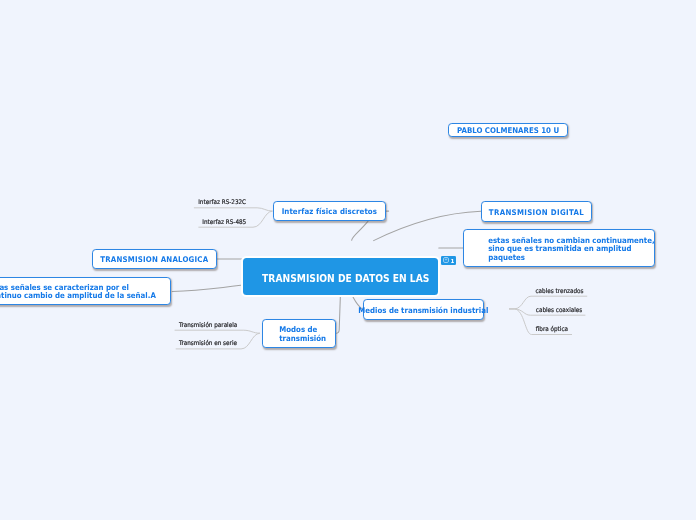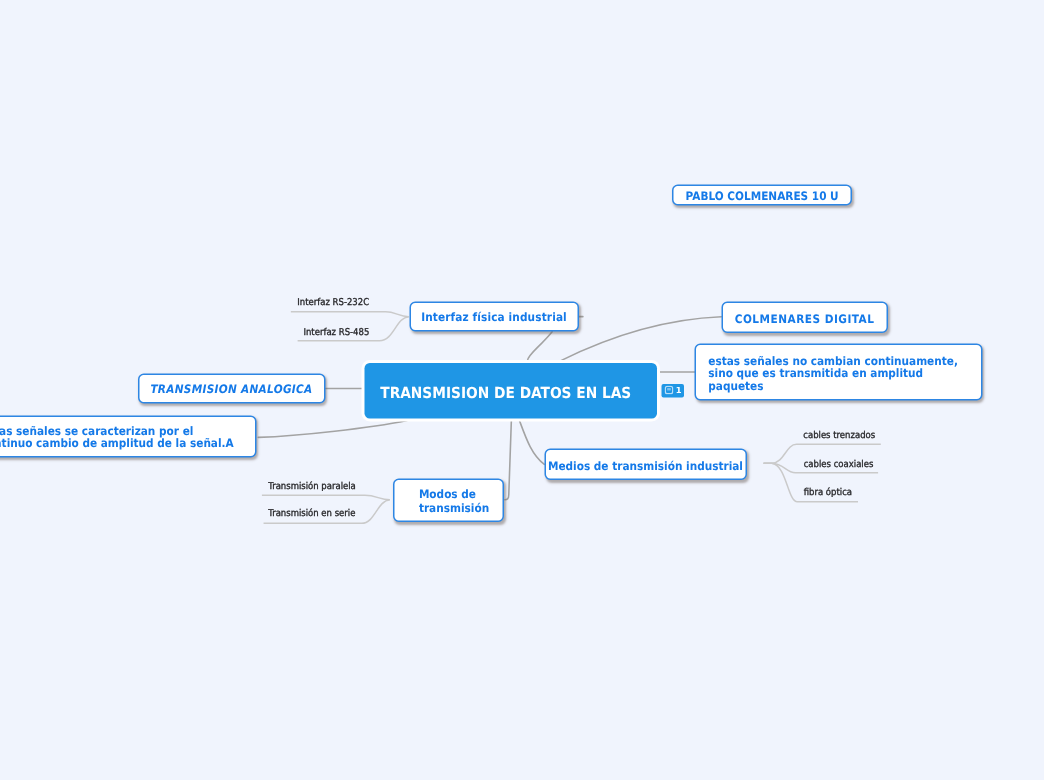--- a/index.html
+++ b/index.html
@@ -53,58 +53,58 @@
       <path d="M 272.5 211.1 C 266 211.1 263.5 207.8 257.2 207.8 L 193.9 207.8"></path>
       <path d="M 272.5 211.1 C 264 211.6 262.5 227.2 253.0 227.2 L 198.4 227.2"></path>
       <path d="M 509 308.9 L 514.5 308.9 C 523 308.5 524 296.2 531 296.2 L 587.2 296.2"></path>
       <path d="M 509 308.9 L 514.5 308.9 C 523 309.3 524 315.2 530.3 315.2 L 585.4 315.2"></path>
       <path d="M 509 308.9 L 514.5 308.9 C 524.5 310 525 334.5 531.6 334.5 L 572.0 334.5"></path>
       <path d="M 259.9 333.2 C 253 333.2 251 330.2 243.3 330.2 L 174.6 330.2"></path>
       <path d="M 259.9 333.2 C 251.5 333.7 250 348.9 241.1 348.9 L 175.7 348.9"></path>
     </g>
   </svg>
 
-  <div class="node root" style="left:243px;top:242px;width:195px;height:37px;padding:3.5px 0 0 10.5px;">
+  <div class="node root" style="left:243px;top:258px;width:195px;height:37px;padding:3.5px 0 0 10.5px;justify-content:center;">
     <div>
       <div>TRANSMISION DE DATOS EN LAS</div>
     </div>
   </div>
 
   <div class="node nbox" style="left:424px;top:123px;width:120.2px;height:14px;margin-left:24px;">
     <span>PABLO COLMENARES 10 U</span>
   </div>
 
   <div class="node nbox" style="left:480.8px;top:200.7px;width:111.2px;height:21.1px;letter-spacing:0.33px;">
-    <span>COLMENARES DIGITAL</span>
+    <span>TRANSMISION DIGITAL</span>
   </div>
 
-  <div class="node nbox" style="left:463.2px;top:228.9px;width:191.5px;height:38.3px;padding-left:8px;justify-content:flex-start;">
+  <div class="node nbox" style="left:463.2px;top:228.9px;width:191.5px;height:38.3px;padding-left:24px;justify-content:flex-start;">
     <div>
       <div>estas señales no cambian continuamente,</div>
       <div>sino que es transmitida en amplitud</div>
       <div>paquetes</div>
     </div>
   </div>
 
-  <div class="node nbox" style="left:91.8px;top:248.8px;width:125px;height:20.3px;letter-spacing:0.2px;font-style:italic;">
+  <div class="node nbox" style="left:91.8px;top:248.8px;width:125px;height:20.3px;letter-spacing:0.2px;">
     <span>TRANSMISION ANALOGICA</span>
   </div>
 
   <div class="node nbox" style="left:-21px;top:276.5px;width:191.8px;height:28.5px;padding-left:7.1px;justify-content:flex-start;">
     <div>
       <div>estas señales se caracterizan por el</div>
       <div>continuo cambio de amplitud de la señal.A</div>
     </div>
   </div>
 
   <div class="node nbox" style="left:273px;top:200.7px;width:112.7px;height:20.6px;letter-spacing:0.09px;">
-    <span>Interfaz física industrial</span>
+    <span>Interfaz física discretos</span>
   </div>
 
-  <div class="node nbox" style="left:362.8px;top:298.7px;width:135px;height:21.3px;">
+  <div class="node nbox" style="left:362.8px;top:298.7px;width:121px;height:21.3px;">
     <span>Medios de transmisión industrial</span>
   </div>
 
   <div class="node nbox" style="left:261.9px;top:318.6px;width:74.5px;height:29.1px;padding-left:7.1px;justify-content:center;">
     <div>
       <div>Modos de</div>
       <div>transmisión</div>
     </div>
   </div>
 

